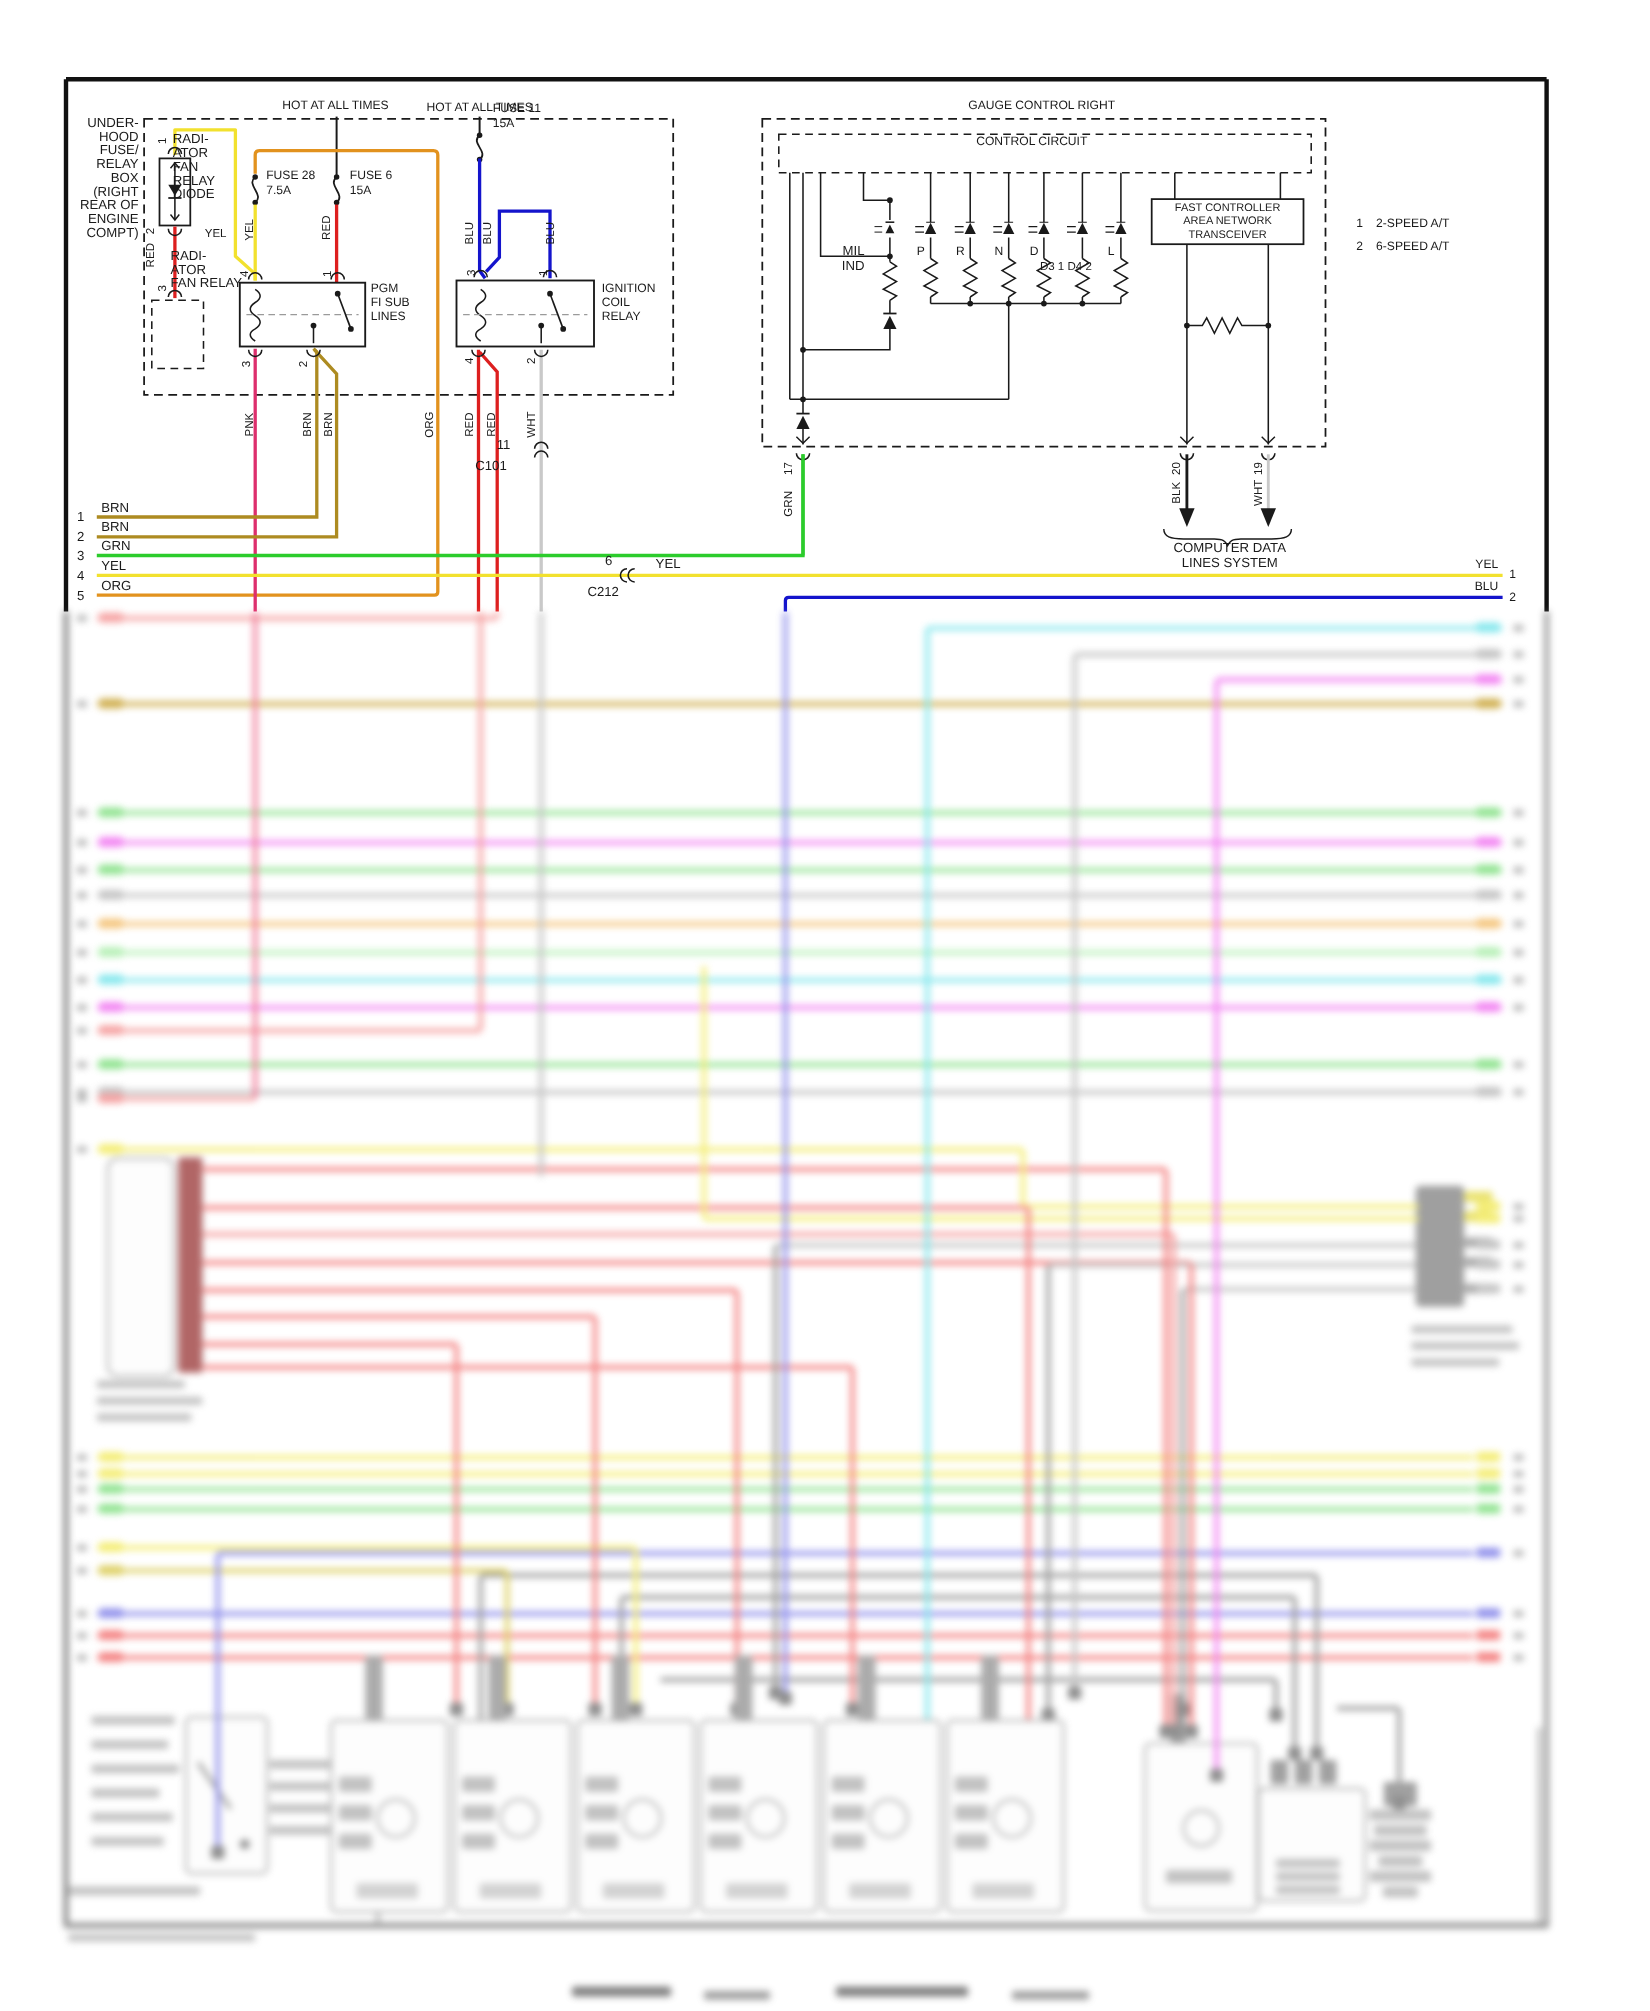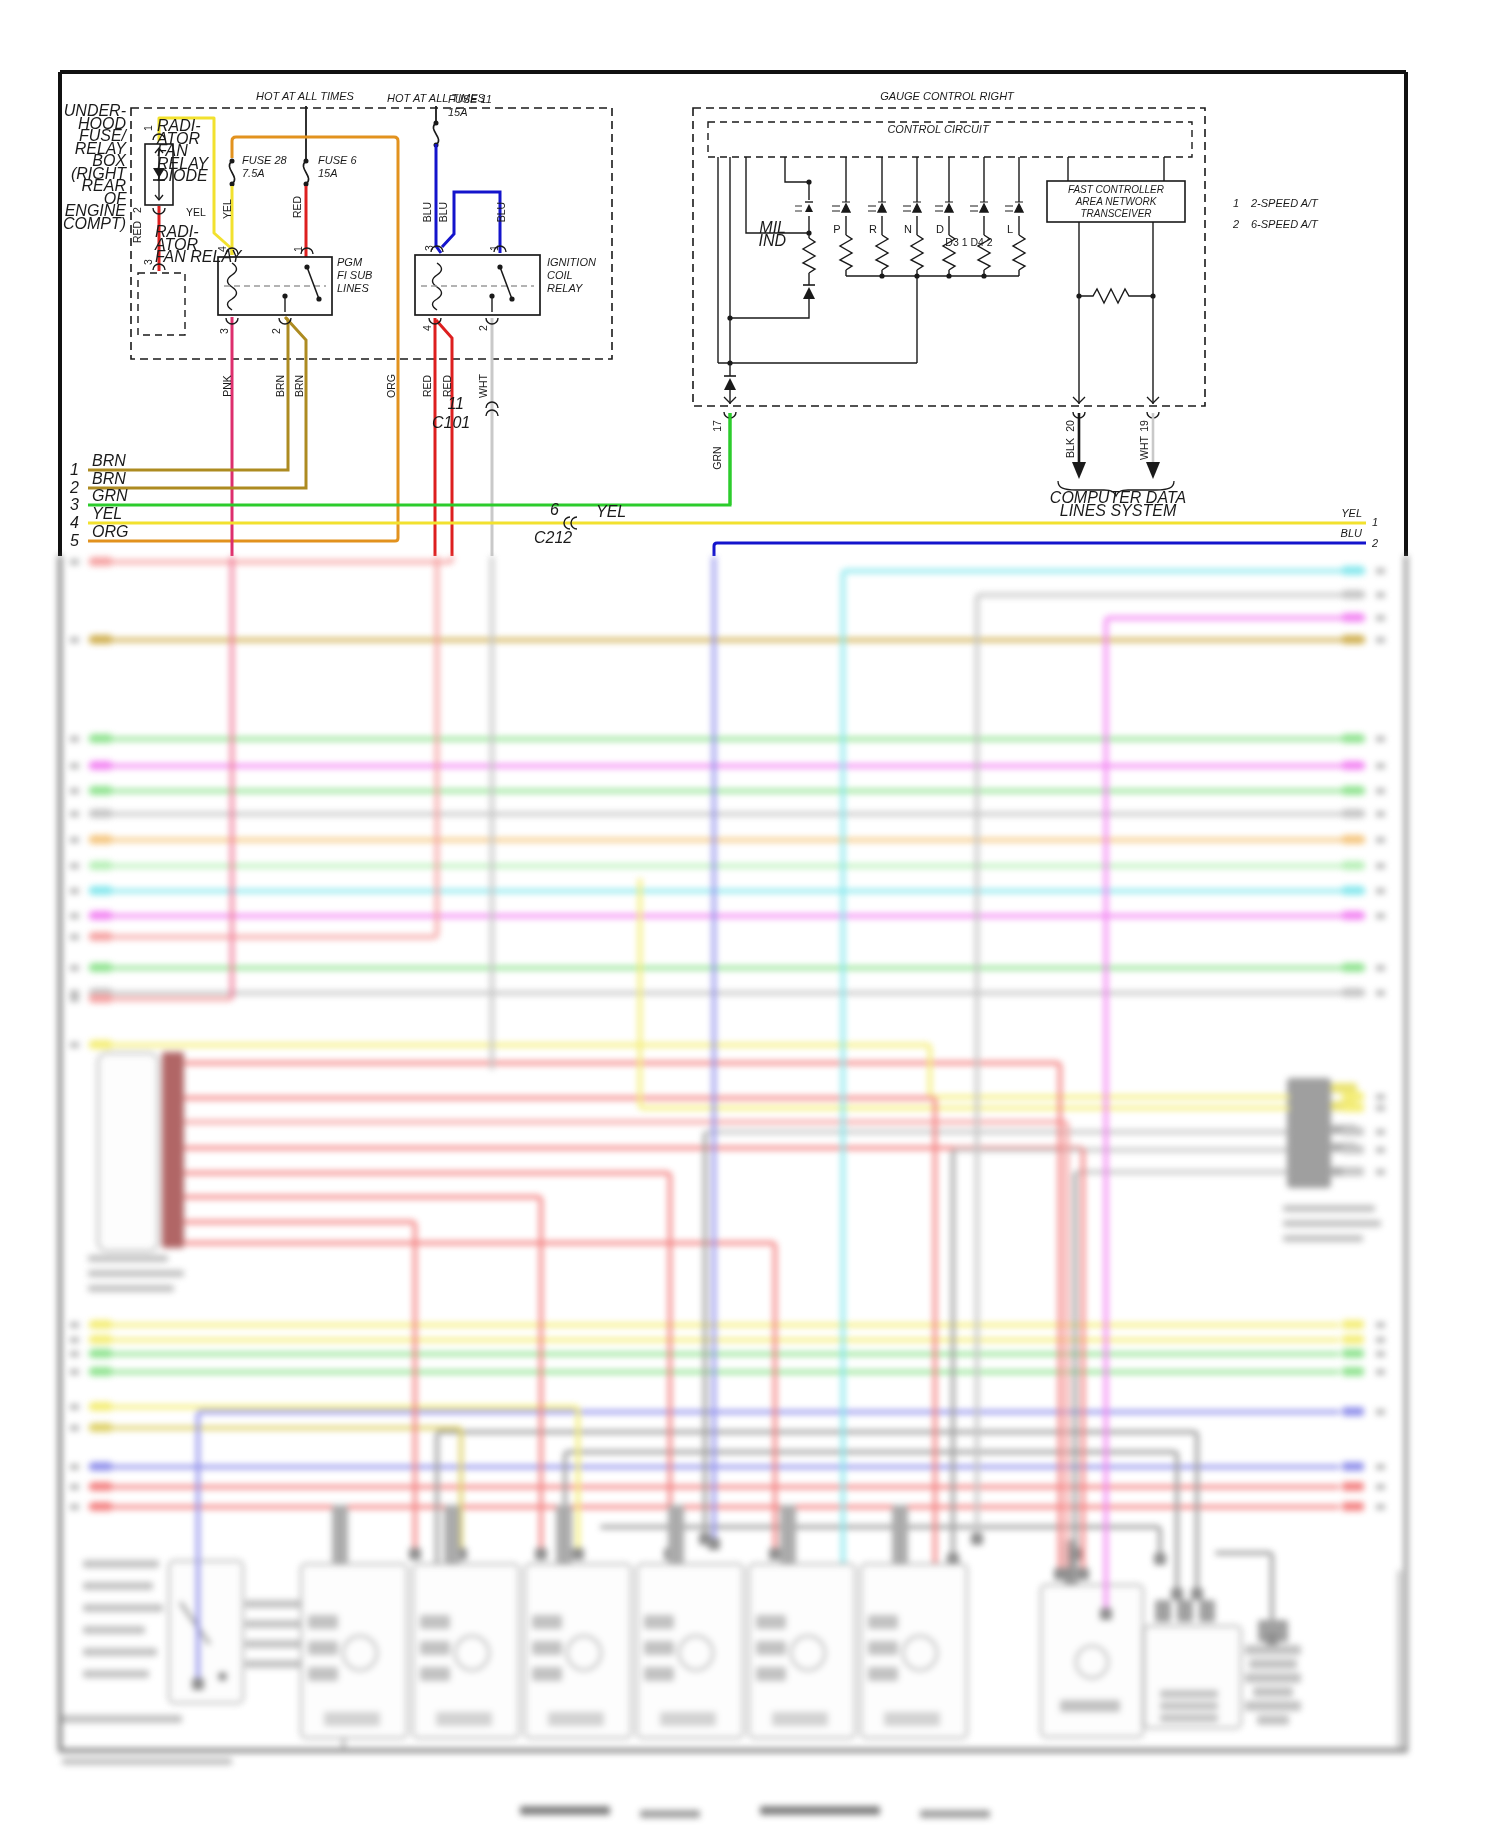--- a/index.html
+++ b/index.html
@@ -1,22 +1,22 @@
 <!DOCTYPE html>
 <html><head>
 <meta charset="utf-8">
 <style>
   html,body{margin:0;padding:0;background:#fff;}
   #stage{position:relative;width:1500px;height:1828px;background:#fff;overflow:hidden;
          font-family:"Liberation Sans", sans-serif;color:#1a1a1a;}
-  .lbl{position:absolute;font-size:11px;line-height:13px;color:#1a1a1a;font-style:italic;}
+  .lbl{position:absolute;font-size:11px;line-height:13px;color:#1a1a1a;}
   .pre{white-space:pre-line;}
   .ctr{text-align:center;}
   .rgt{text-align:right;}
-  .sm{font-size:16px;line-height:12.5px;}
+  .sm{font-size:12px;line-height:12.5px;}
   .xs{font-size:10px;line-height:12px;}
   .rl{position:absolute;font-size:10.5px;white-space:nowrap;
       transform:translate(-50%,-50%) rotate(-90deg);}
   .rl0{position:absolute;font-size:10.5px;white-space:nowrap;transform:translate(-50%,-50%);}
   svg{position:absolute;left:0;top:0;}
   
   #blur{position:absolute;left:0;top:555px;width:1500px;height:1273px;
         filter:blur(3.4px);opacity:.82;}
   .bw{position:absolute;border-radius:2px;}
   .comp{position:absolute;background:#fdfdfd;border:2px solid #9a9a9a;border-radius:6px;}

